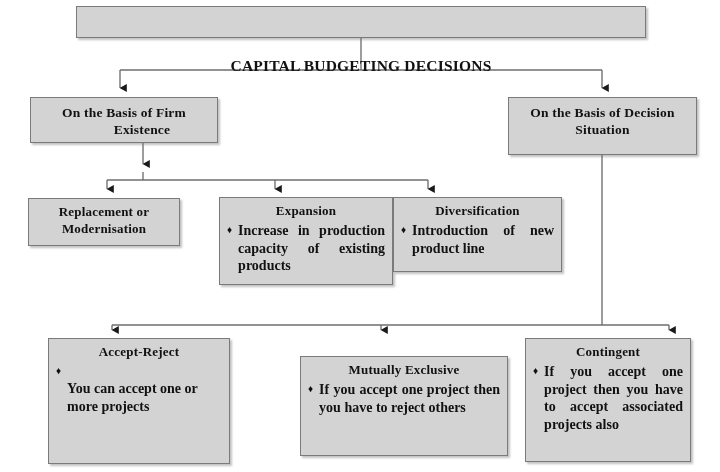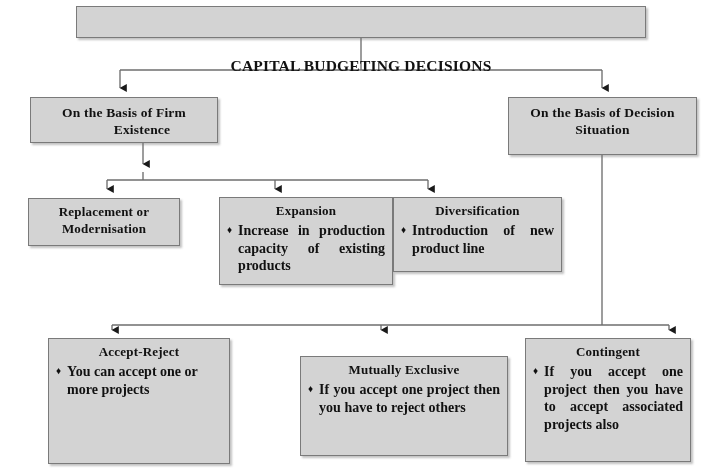--- a/index.html
+++ b/index.html
@@ -69,20 +69,21 @@
   .bullet-text {
     flex: 1 1 auto;
     font-size: 14px;
     line-height: 1.28;
     text-align: justify;
     text-align-last: left;
     font-weight: bold;
   }
   .bullet-text.tight {
     text-align: left;
+    margin-top: 17px;
   }
 </style>
 </head>
 <body>
 
 <div id="canvas">
 
   <svg id="connectors" viewBox="0 0 720 472" width="720" height="472" xmlns="http://www.w3.org/2000/svg">
     <defs>
       <marker id="arrowhead" markerWidth="9" markerHeight="9" refX="4.2" refY="7.2" orient="auto" markerUnits="userSpaceOnUse">

